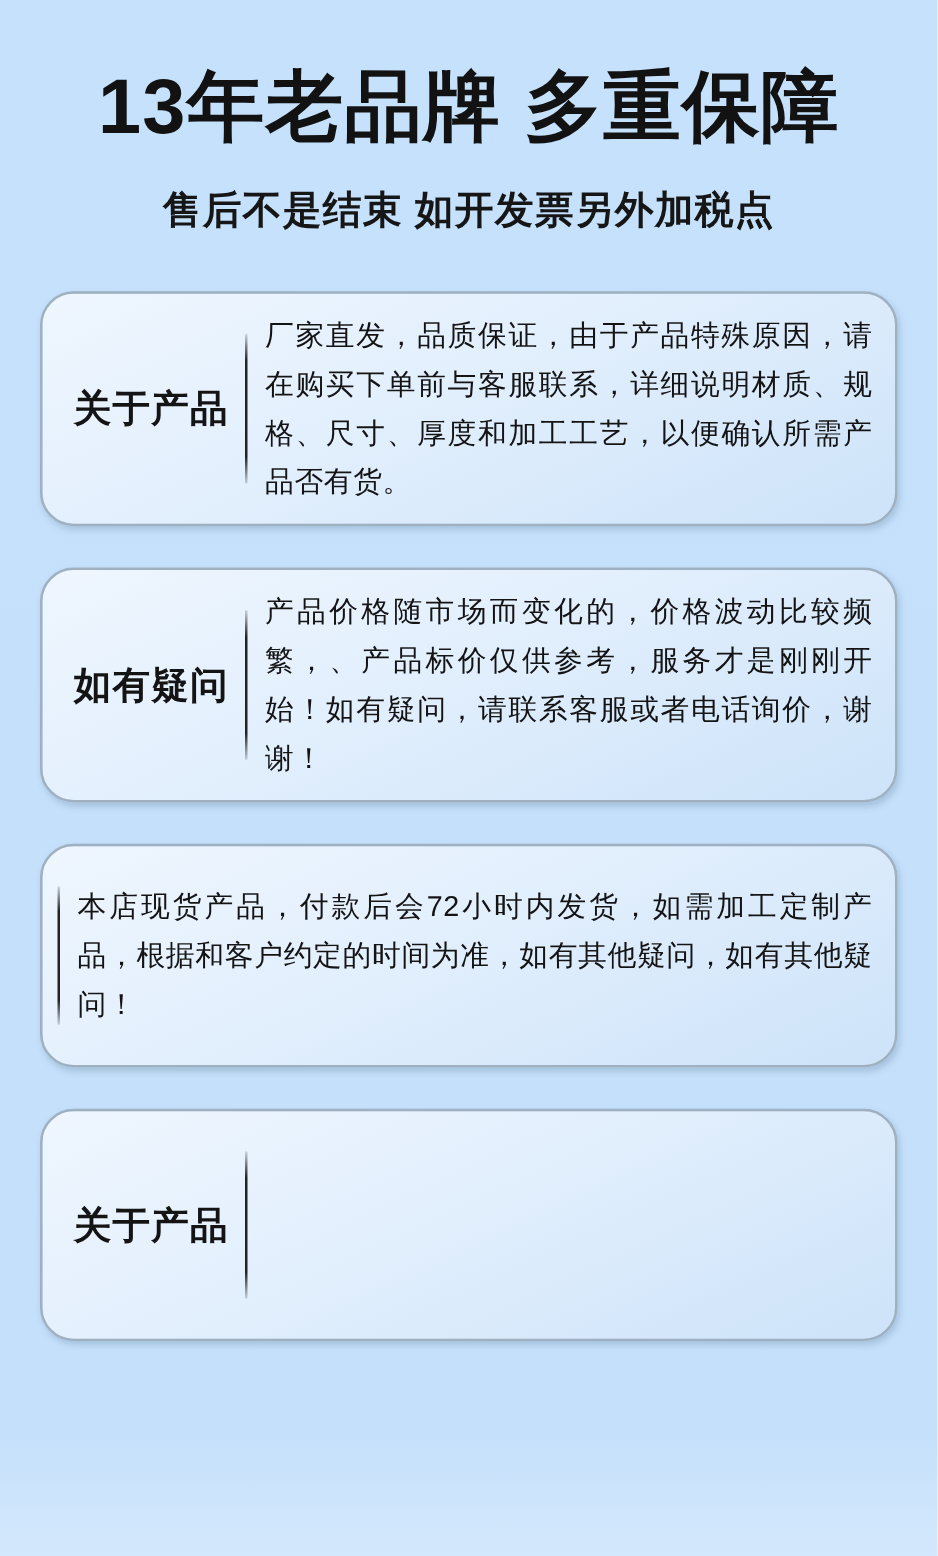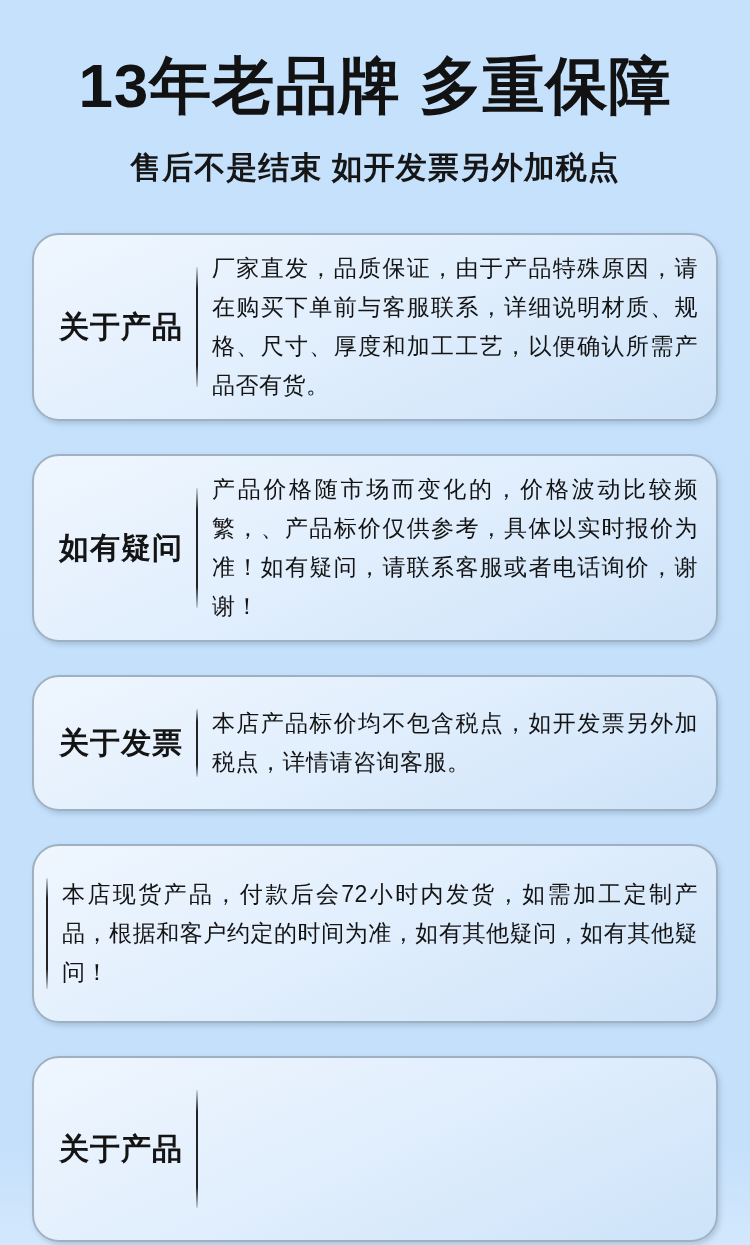--- a/index.html
+++ b/index.html
@@ -84,28 +84,23 @@
 
   <div class="card">
     <div class="card-label">关于产品</div>
     <div class="card-divider"></div>
     <div class="card-text">厂家直发，品质保证，由于产品特殊原因，请在购买下单前与客服联系，详细说明材质、规格、尺寸、厚度和加工工艺，以便确认所需产品否有货。</div>
   </div>
 
   <div class="card">
     <div class="card-label">如有疑问</div>
     <div class="card-divider"></div>
-    <div class="card-text">产品价格随市场而变化的，价格波动比较频繁，、产品标价仅供参考，具体以实时报价为准！如有疑问，请联系客服或者电话询价，谢谢！</div>
+    <div class="card-text">产品价格随市场而变化的，价格波动比较频繁，、产品标价仅供参考，服务才是刚刚开始！如有疑问，请联系客服或者电话询价，谢谢！</div>
   </div>
 
-  <div class="card short">
-    <div class="card-label">关于发票</div>
-    <div class="card-divider"></div>
-    <div class="card-text">本店产品标价均不包含税点，如开发票另外加税点，详情请咨询客服。</div>
-  </div>
 
   <div class="card">
     <div class="card-divider"></div>
     <div class="card-text">本店现货产品，付款后会72小时内发货，如需加工定制产品，根据和客户约定的时间为准，如有其他疑问，如有其他疑问！</div>
   </div>
 
   <div class="card tall">
     <div class="card-label">关于产品</div>
     <div class="card-divider"></div>
   </div>

